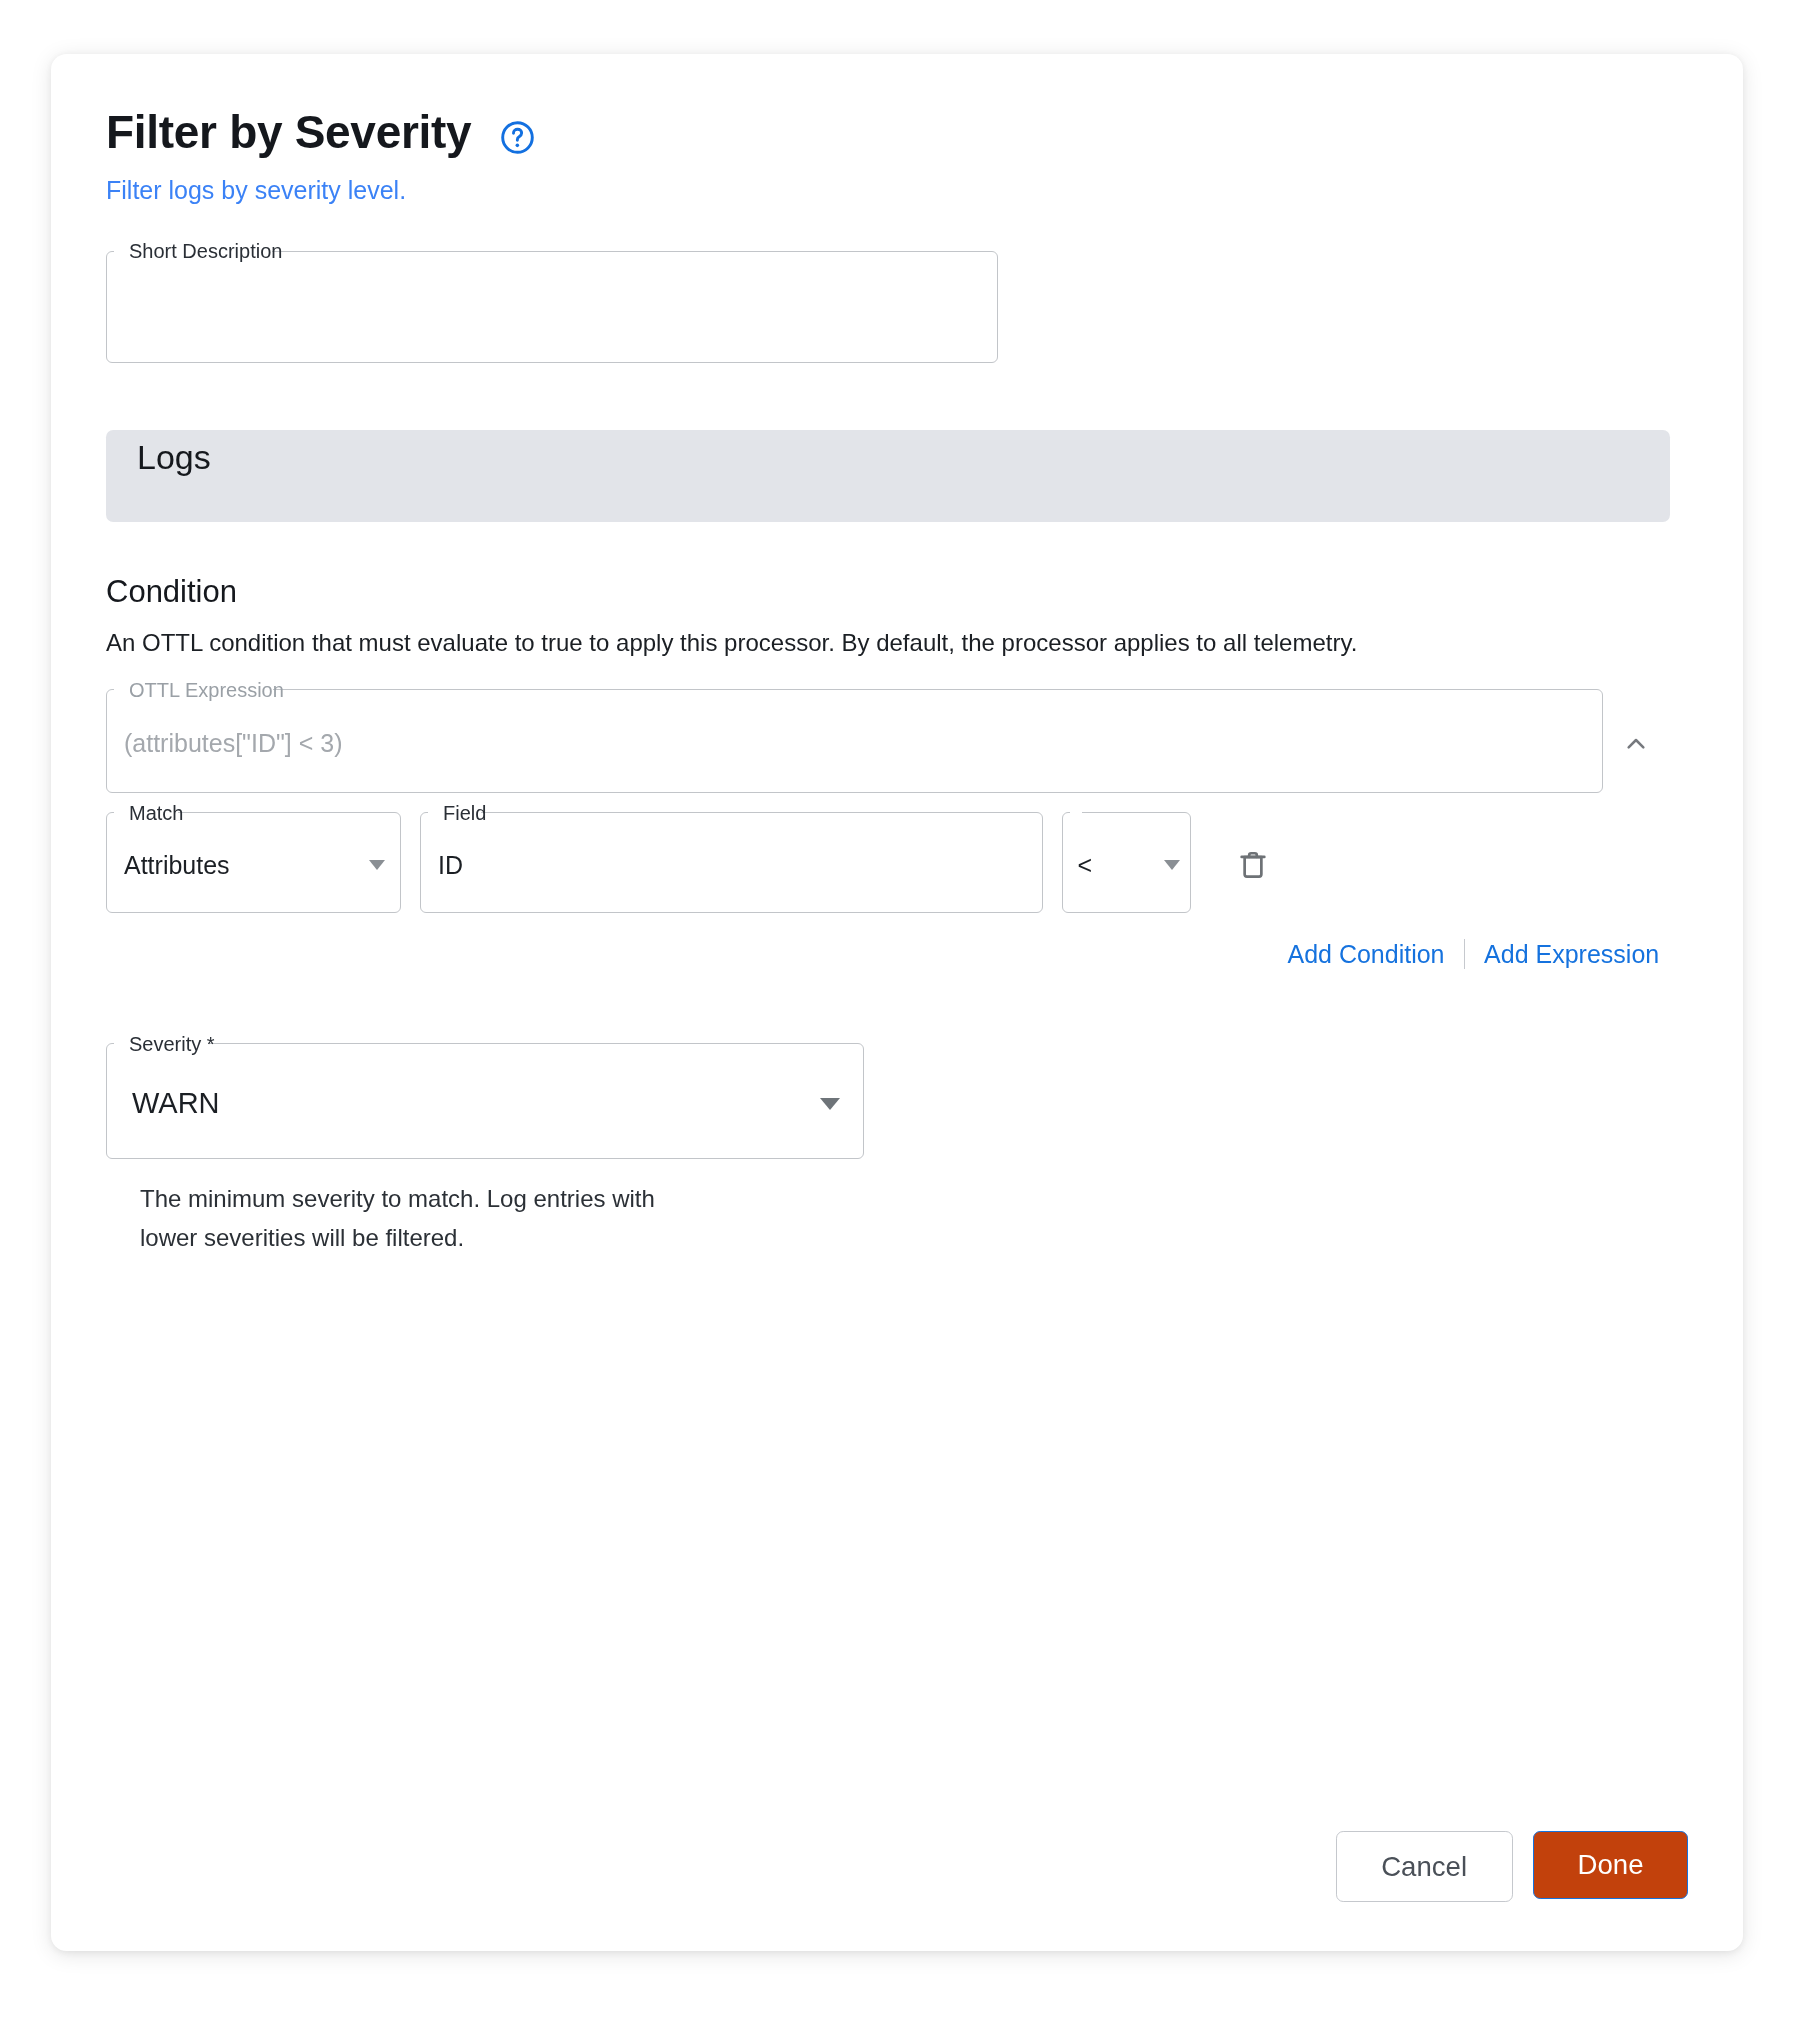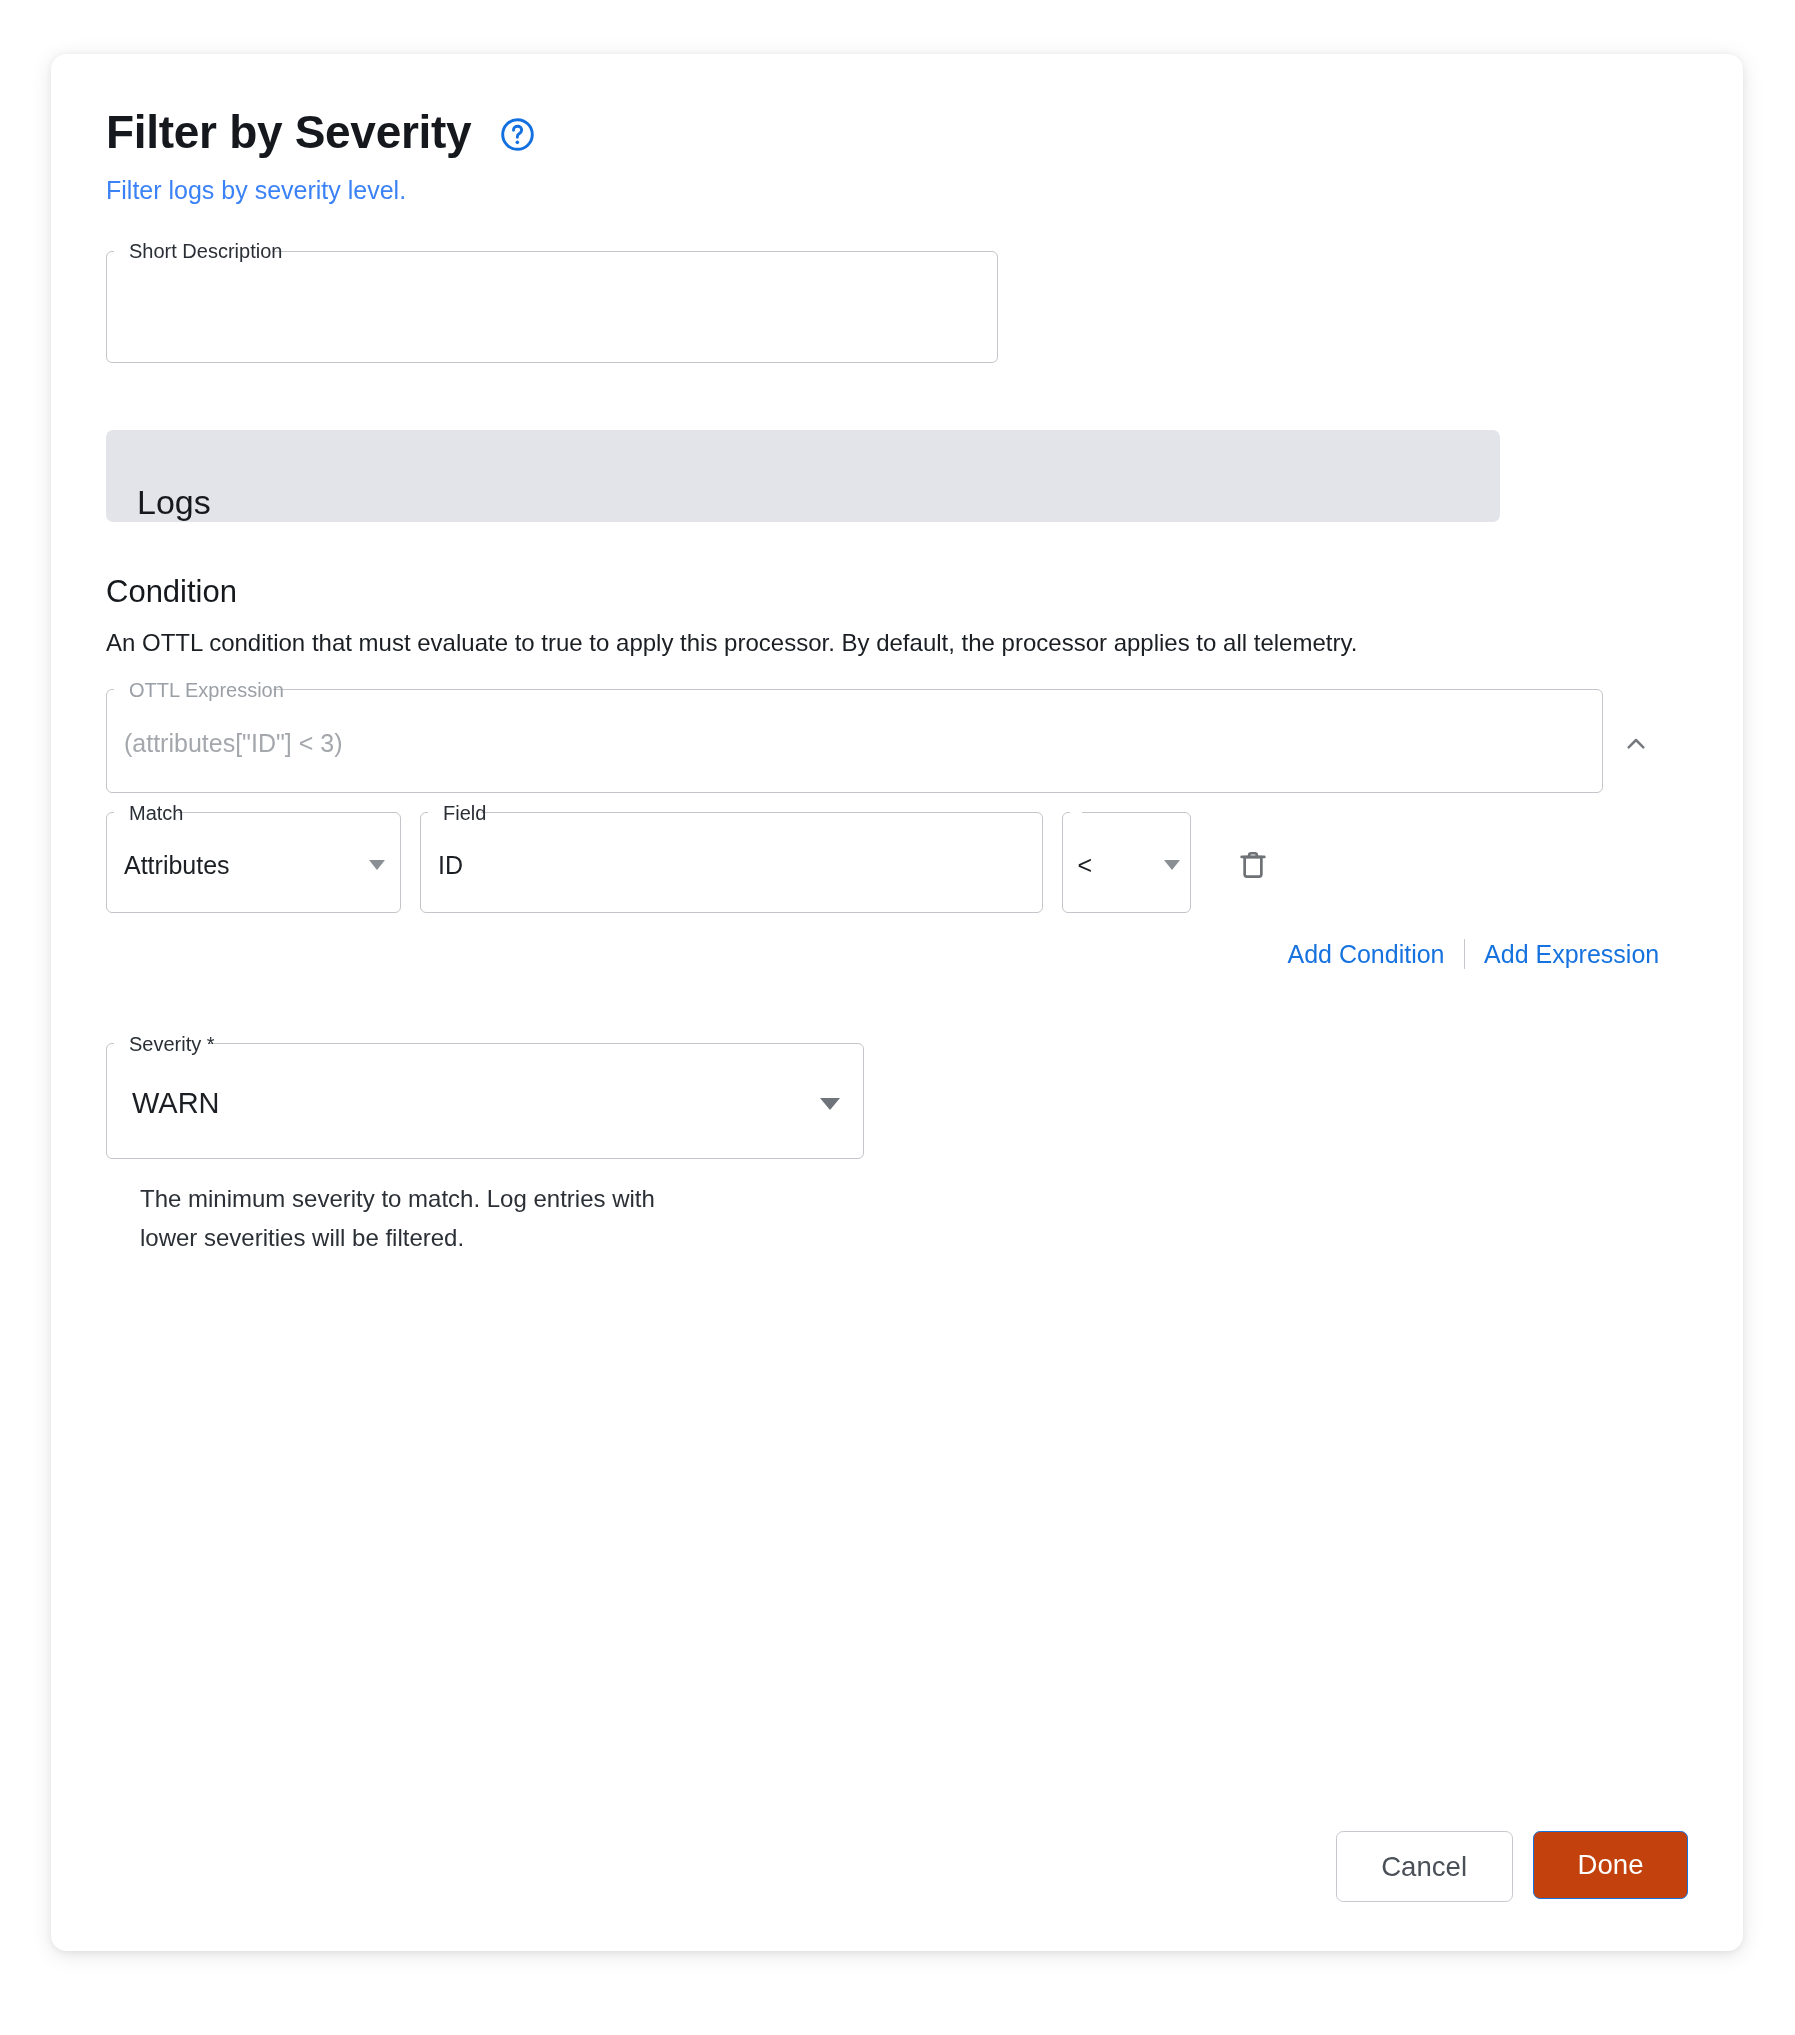--- a/index.html
+++ b/index.html
@@ -26,21 +26,21 @@
 
   .dialog-body {
     position: absolute;
     left: 0; top: 0; right: 0; bottom: 0;
     padding: 54px 55px 0 55px;
   }
 
   
   .header-row {
     display: flex;
-    align-items: center;
+    align-items: flex-end;
     gap: 27.6px;
   }
   .page-title {
     font-size: 46px;
     font-weight: 700;
     color: #15181D;
     letter-spacing: -0.3px;
     line-height: 1.05;
   }
   .help-icon {
@@ -119,27 +119,27 @@
   .short-desc-field {
     margin-top: 48px;
     width: 892px;
     height: 107px;
   }
   .short-desc-field .field-inner { align-items: flex-start; padding-top: 13px; }
 
   
   .logs-banner {
     margin-top: 67px;
-    width: 1394px;
+    width: 1564px;
     height: 92px;
     background: #E2E4E9;
     border-radius: 7.2px;
     display: flex;
-    align-items: flex-end;
-    padding: 0 31px;
+    align-items: flex-start;
+    padding: 8px 31px;
   }
   .logs-banner-label {
     font-size: 34px;
     color: #15181D;
     font-weight: 400;
   }
 
   
   .section-title {
     margin-top: 52px;

